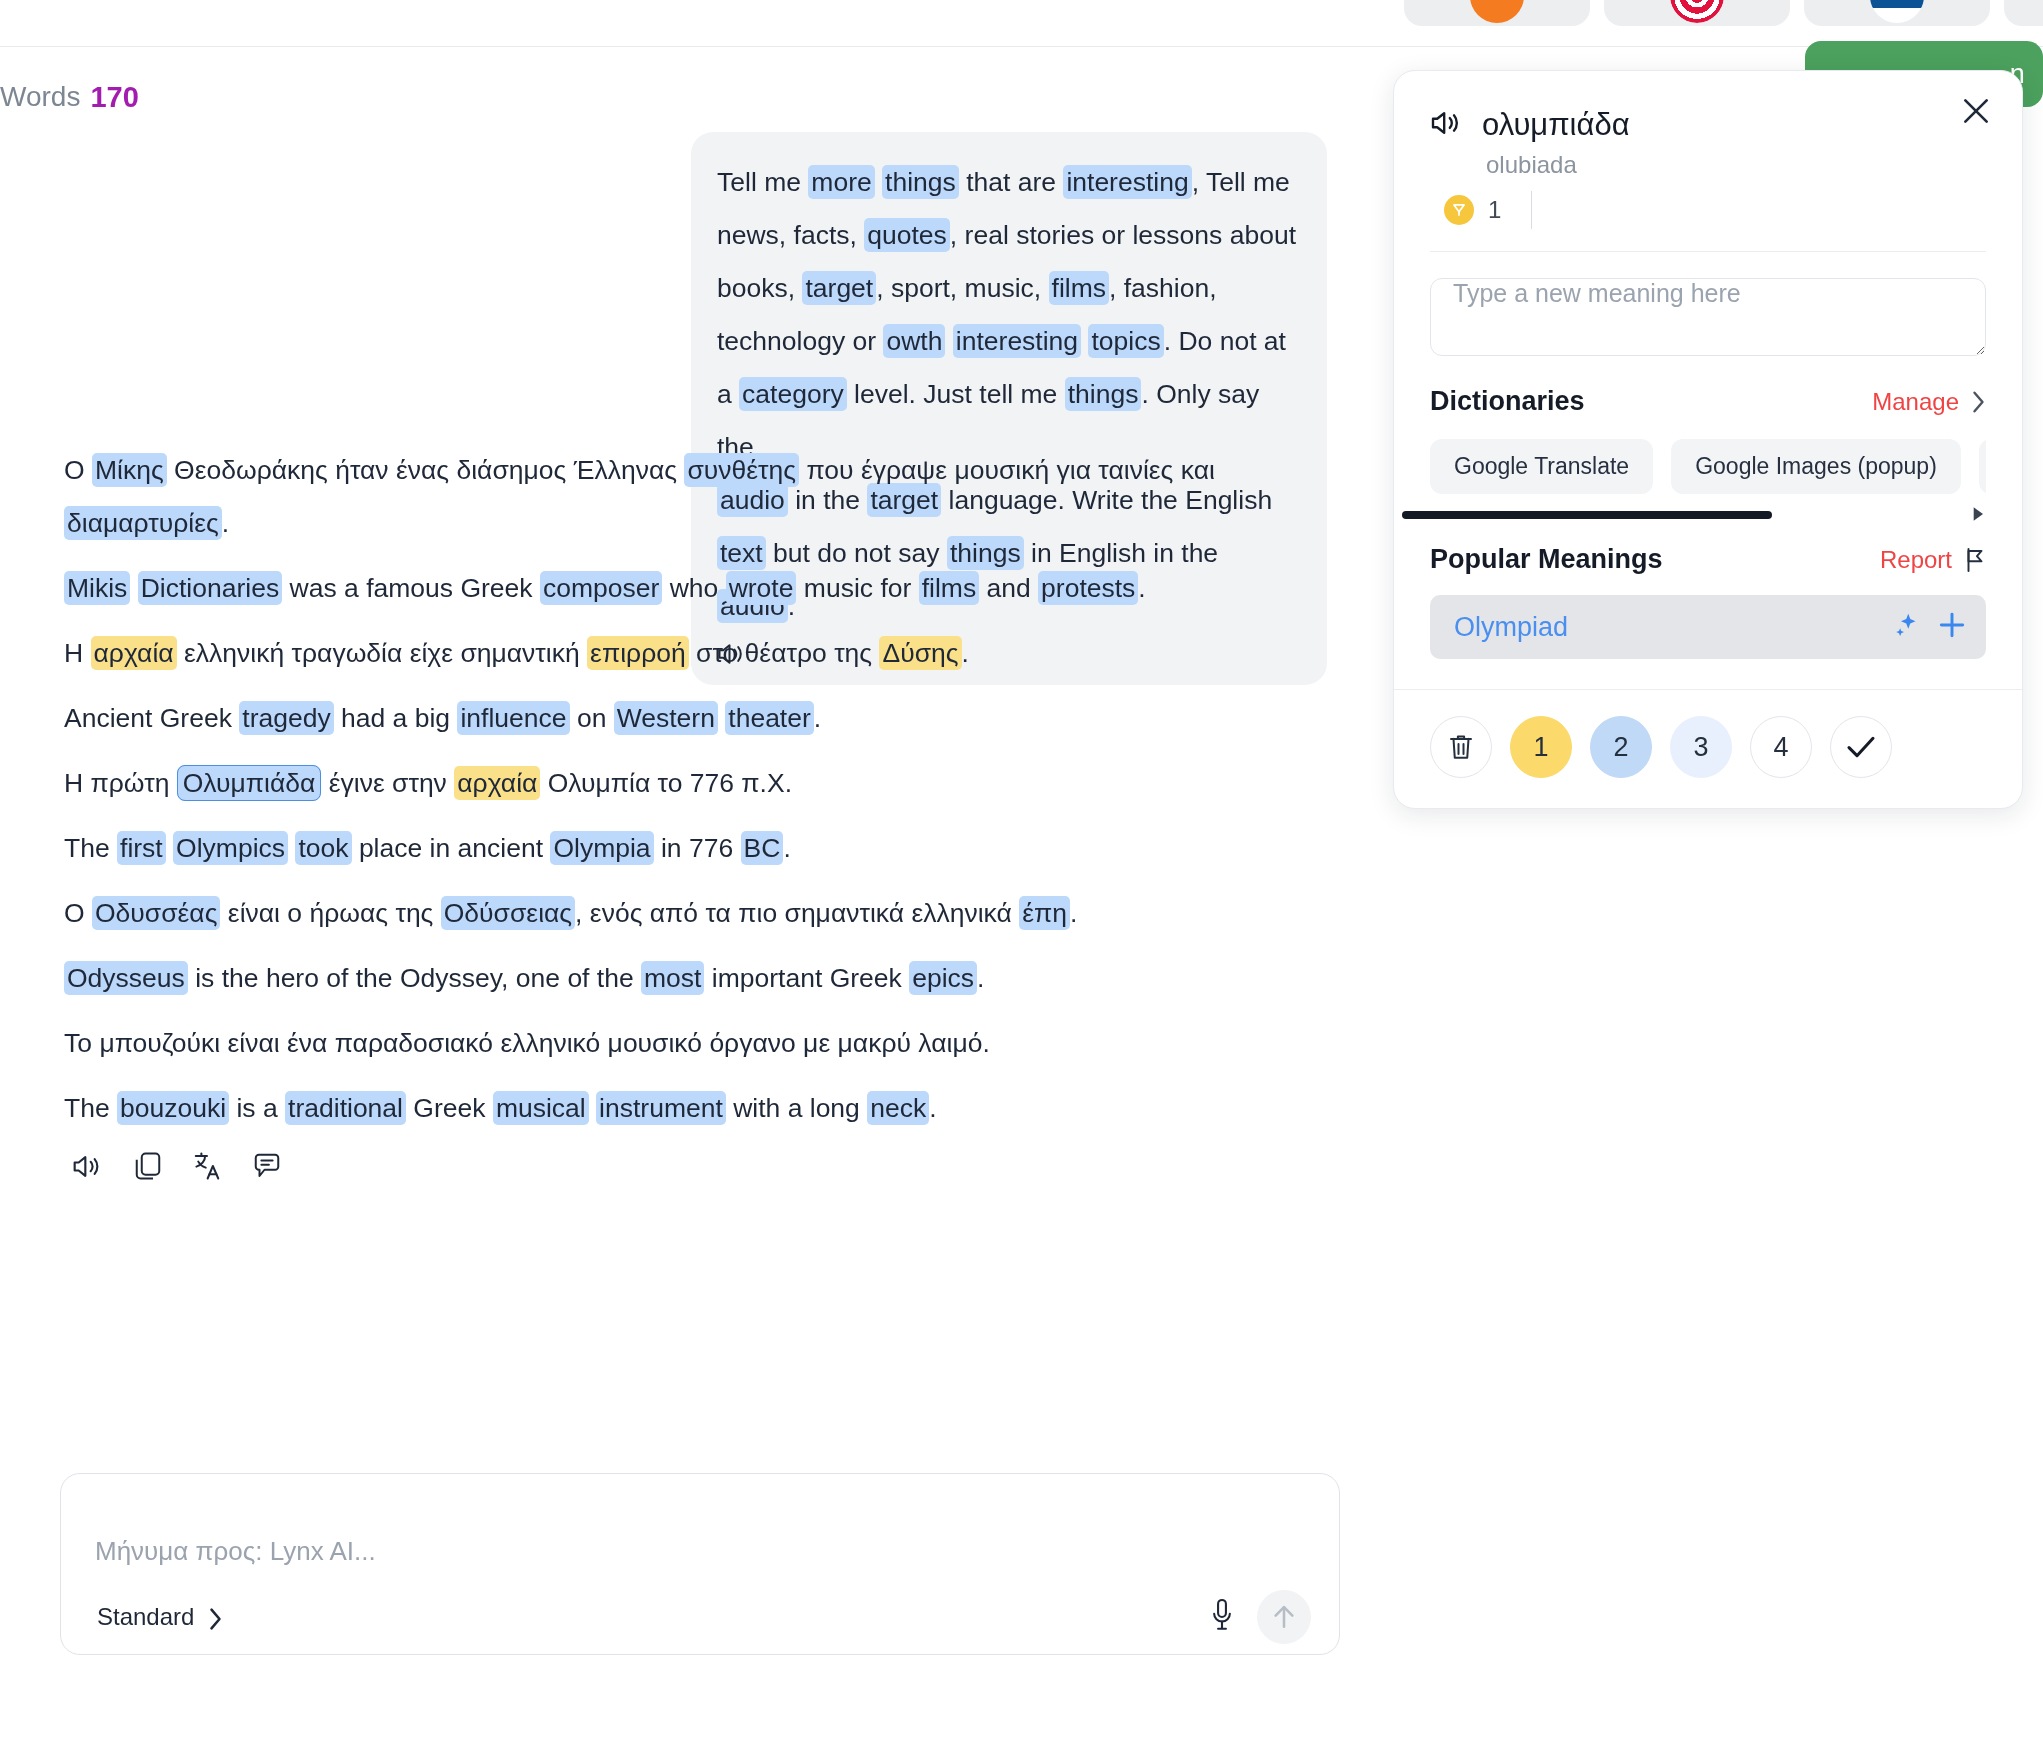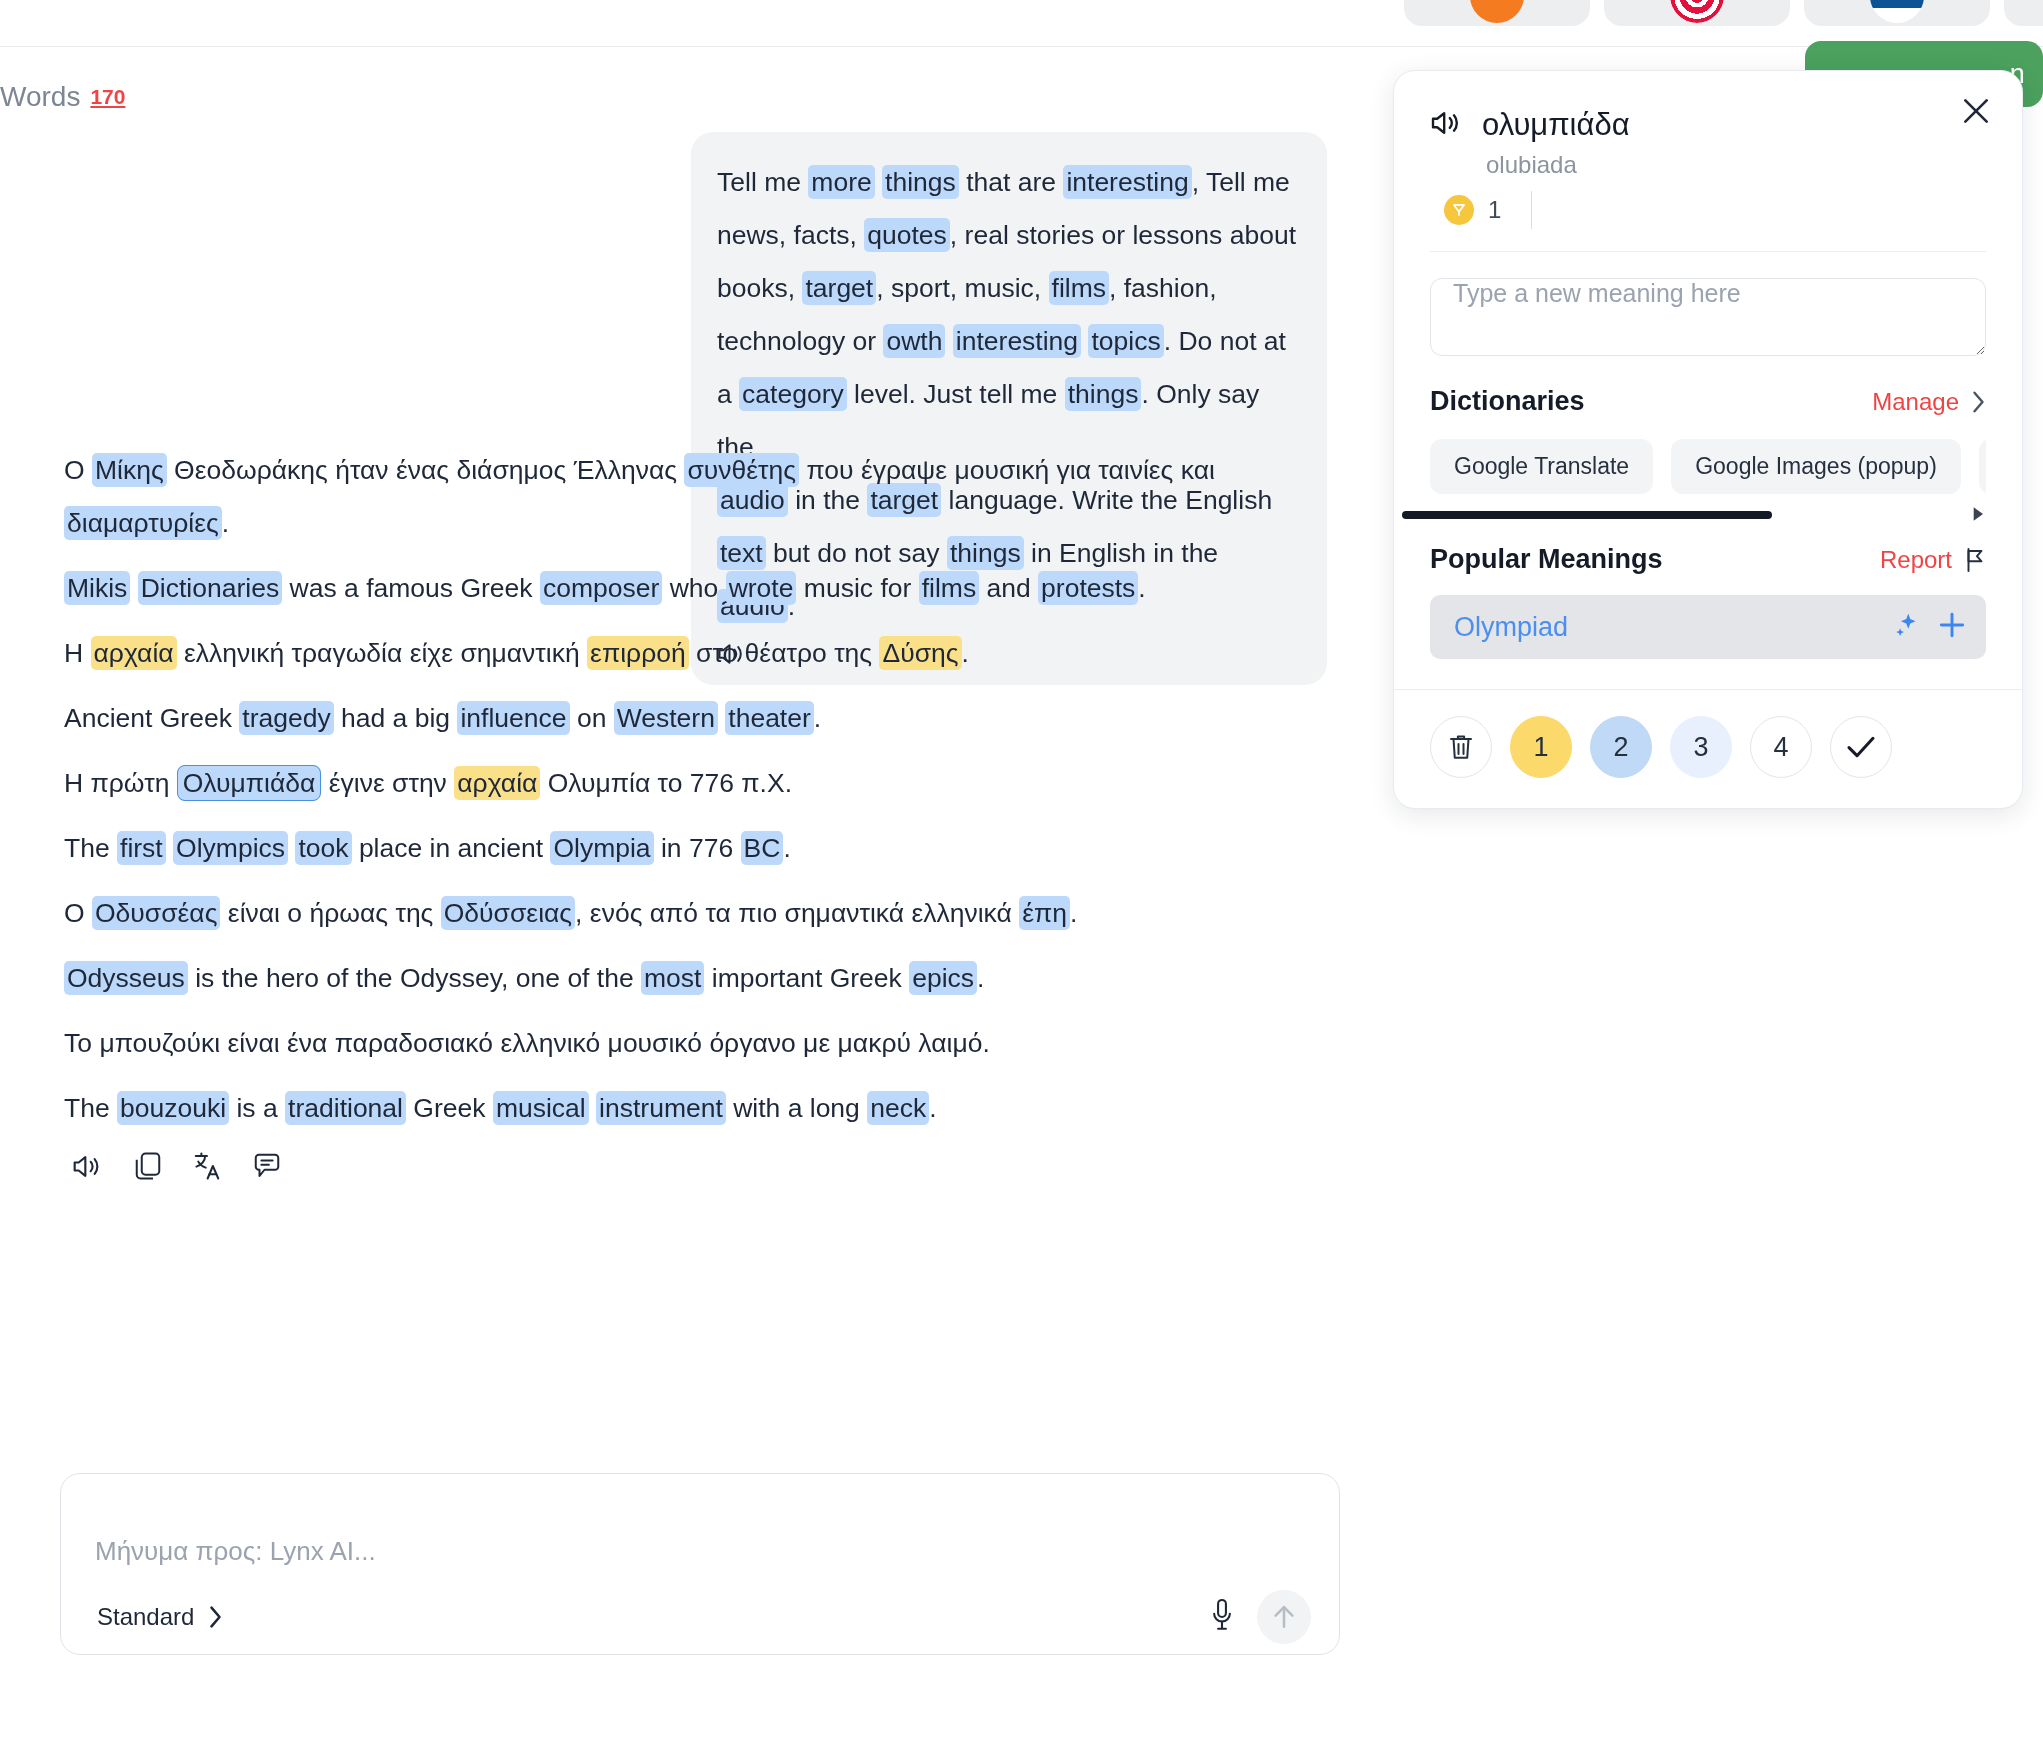--- a/index.html
+++ b/index.html
@@ -44,21 +44,21 @@
     color: #fff; font-size: 27px; display: flex; align-items: center; justify-content: flex-end;
     padding-right: 18px; letter-spacing: .2px;
   }
 
   .words-bar {
     position: absolute; top: 72px; left: 0; height: 50px;
     display: flex; align-items: center; gap: 10px;
     font-size: 28px; padding-left: 0;
   }
   .words-label { color: #7d8794; }
-  .words-value { color: #ef4444; font-weight: 700; font-size: 21px; text-decoration: underline; }
+  .words-value { color: #a21caf; font-weight: 700; font-size: 29px; }
 
   
   .chat-area {
     position: absolute; top: 122px; left: 0; width: 1393px; height: 1620px;
     overflow: hidden;
   }
 
   .user-bubble {
     position: absolute; top: 10px; left: 691px; width: 636px;
     background: #f1f3f4; border-radius: 22px;
@@ -87,21 +87,21 @@
     border: 1px solid #dfe3e8; border-radius: 20px; background: #fff;
   }
   .composer-placeholder {
     position: absolute; top: 62px; left: 34px; font-size: 26px; color: #9aa3ae;
   }
   .composer-bottom {
     position: absolute; bottom: 0; left: 0; width: 100%; height: 74px;
     display: flex; align-items: center; justify-content: space-between;
     padding: 0 28px 0 36px;
   }
-  .std-btn { display: flex; align-items: center; gap: 14px; font-size: 24px; color: #1f2838; }
+  .std-btn { display: flex; align-items: flex-end; gap: 14px; font-size: 24px; color: #1f2838; }
   .composer-right { display: flex; align-items: center; gap: 22px; }
   .send-circle {
     width: 54px; height: 54px; border-radius: 50%; background: #f1f3f4;
     display: flex; align-items: center; justify-content: center;
   }
 
   
   .popup {
     position: absolute; top: 70px; left: 1393px; width: 630px;
     background: #ffffff; border: 1px solid #e7eaee; border-radius: 22px;

